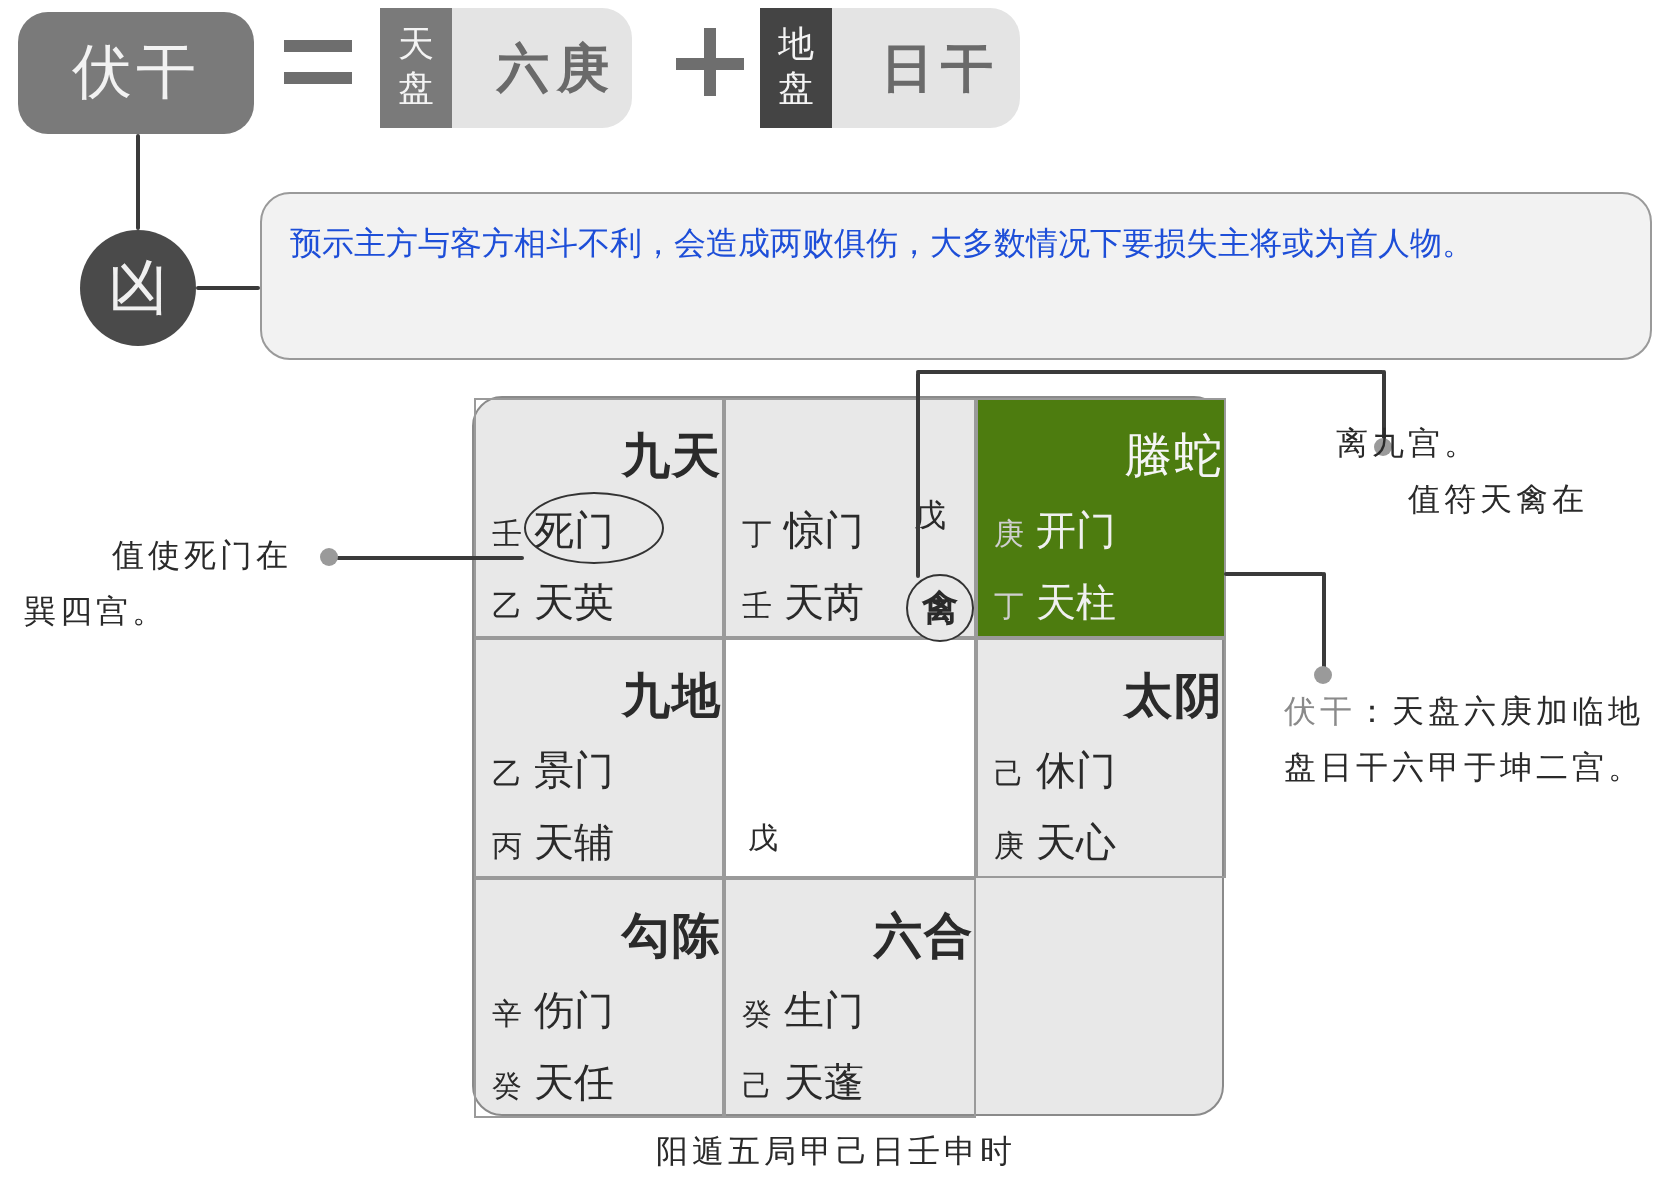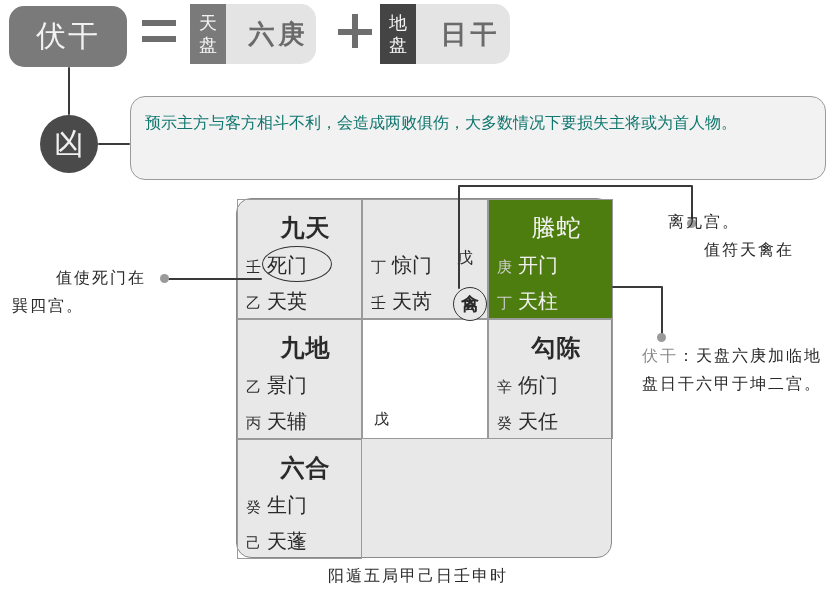--- a/index.html
+++ b/index.html
@@ -21,30 +21,30 @@
   .tianpan .pan-tag { background:#7a7a7a; }
   .dipan { left:380px; width:130px; }
   .dipan .pan-tag { background:#444444; }
 
   .vline { background:#3a3a3a; width:2px; }
   .hline { background:#3a3a3a; height:2px; }
 
   .xiong { left:40px; top:115px; width:58px; height:58px; border-radius:50%; background:#4a4a4a;
            color:#f0f0f0; font-size:30px; display:flex; align-items:center; justify-content:center; }
   .desc-box { left:130px; top:96px; width:696px; height:84px; border:1.5px solid #9a9a9a; background:#f2f2f2;
-              box-sizing:border-box; padding:10px 14px; font-size:16px; line-height:32px; font-family:Liberation Serif, serif; color:#0f766e; }
+              box-sizing:border-box; padding:10px 14px; font-size:16px; line-height:32px; font-family:Liberation Serif, serif; color:#1d4ed8; }
 
   
   .grid { left:236px; top:198px; width:376px; height:360px; display:grid;
           grid-template-columns:125px 126px 125px; grid-template-rows:120px 120px 120px;
           border:1.5px solid #8a8a8a; box-sizing:border-box; background:#e8e8e8; }
   .cell { border:1px solid #9a9a9a; position:relative; box-sizing:border-box; }
   .cell.dark { background:#4d7c0f; color:#f0f0f0;padding-left:24px; }
   .cell.center { background:#ffffff; }
-  .god { position:absolute; top:12px; left:12px; right:0; text-align:center; font-size:24px; font-weight:bold; letter-spacing:1px; }
+  .god { position:absolute; top:12px; left:12px; right:0; text-align:right; font-size:24px; font-weight:bold; letter-spacing:1px; }
   .cell.dark .god { font-weight:normal; color:#f5f5f5; }
   .row { position:absolute; left:8px; font-size:20px; white-space:nowrap; }
   .row .stem { font-size:15px; margin-right:6px; font-family:"DejaVu Serif", serif; }
   .row1 { top:52px; }
   .row2 { top:88px; }
   .cell.dark .row .stem { color:#cfcfcf; }
 
   .circle-simen { position:absolute; left:24px; top:46px; width:68px; height:34px; border:1.5px solid #333; border-radius:50%; }
   .qin { left:453px; top:287px; width:32px; height:32px; border:1.5px solid #333; border-radius:50%; background:#e8e8e8;
          display:flex; align-items:center; justify-content:center; font-size:18px; font-weight:bold; }
@@ -109,20 +109,25 @@
     <div class="row row1"><span class="stem">庚</span><span>开门</span></div>
     <div class="row row2"><span class="stem">丁</span><span>天柱</span></div>
   </div>
   <div class="cell">
     <div class="god">九地</div>
     <div class="row row1"><span class="stem">乙</span><span>景门</span></div>
     <div class="row row2"><span class="stem">丙</span><span>天辅</span></div>
   </div>
   <div class="cell center"></div>
   <div class="cell">
+    <div class="god">太阴</div>
+    <div class="row row1"><span class="stem">己</span><span>休门</span></div>
+    <div class="row row2"><span class="stem">庚</span><span>天心</span></div>
+  </div>
+  <div class="cell">
     <div class="god">勾陈</div>
     <div class="row row1"><span class="stem">辛</span><span>伤门</span></div>
     <div class="row row2"><span class="stem">癸</span><span>天任</span></div>
   </div>
   <div class="cell">
     <div class="god">六合</div>
     <div class="row row1"><span class="stem">癸</span><span>生门</span></div>
     <div class="row row2"><span class="stem">己</span><span>天蓬</span></div>
   </div>
 </div>

